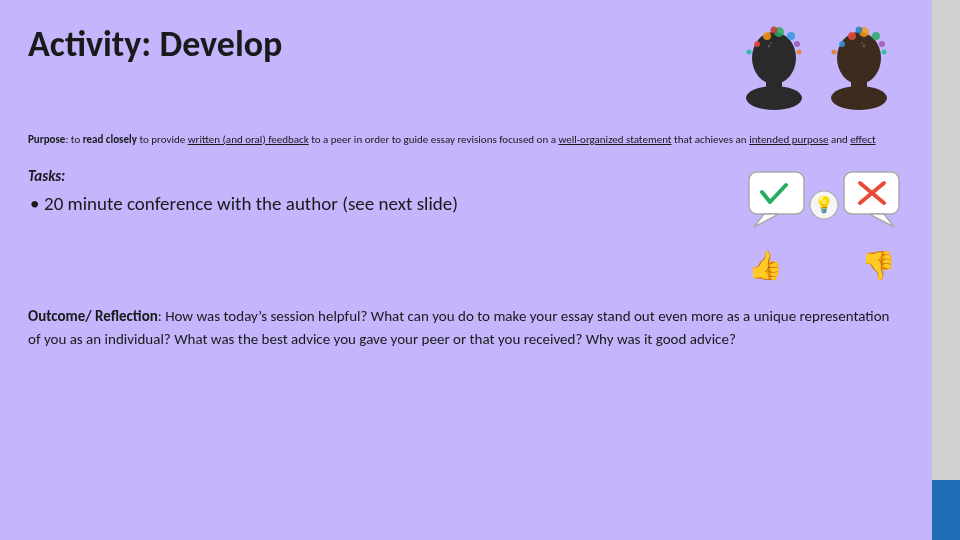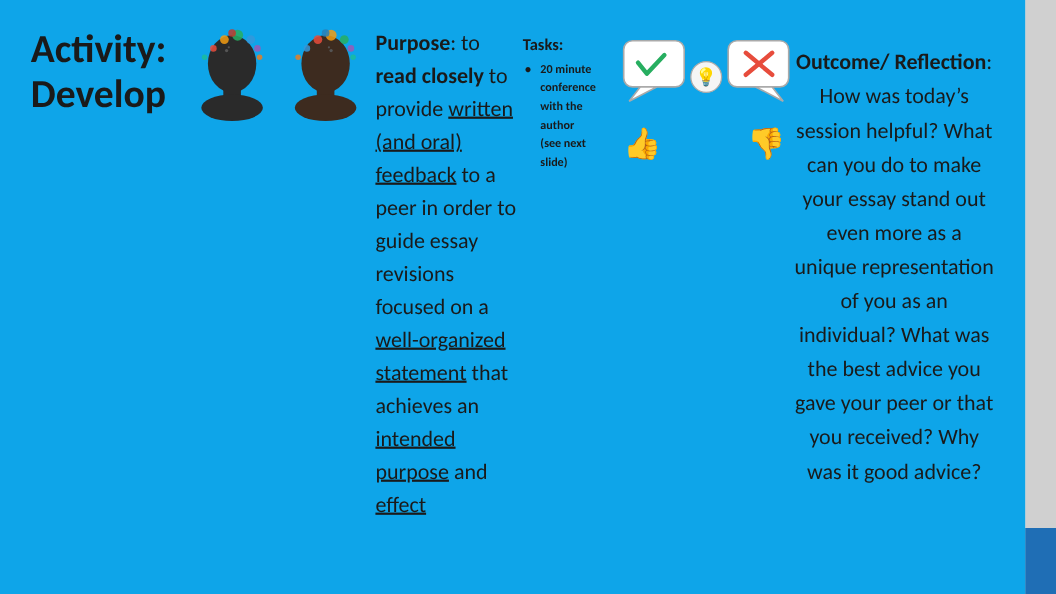--- a/index.html
+++ b/index.html
@@ -9,25 +9,25 @@
       height: 540px;
       background: #f0f0f0;
       font-family: 'Calibri', 'Arial', sans-serif;
       font-size: 15px;
       overflow: hidden;
       display: flex;
     }
 
     .main-content {
       flex: 1;
-      background: #0ea5e9;
+      background: #c4b5fd;
       padding: 24px 28px 18px 28px;
       position: relative;
       display: flex;
-      flex-direction: row;
+      flex-direction: column;
     }
 
     .right-sidebar {
       width: 28px;
       background: #d0d0d0;
       display: flex;
       flex-direction: column;
       align-items: center;
       justify-content: flex-end;
       padding-bottom: 0;
@@ -62,21 +62,21 @@
       margin-top: -4px;
     }
 
     
     .head-image-svg {
       width: 170px;
       height: 100px;
     }
 
     .purpose-text {
-      font-size: 20px;
+      font-size: 11px;
       color: #1a1a1a;
       line-height: 1.5;
       margin-bottom: 10px;
     }
 
     .purpose-text b {
       font-weight: bold;
     }
 
     .underline {
@@ -92,54 +92,53 @@
 
     .tasks-text {
       flex: 1;
     }
 
     .tasks-title {
       font-size: 15px;
       font-weight: bold;
       color: #1a1a1a;
       margin-bottom: 4px;
+      font-style: italic;
     }
 
     .tasks-list {
       list-style: none;
       padding: 0;
     }
 
     .tasks-list li {
-      font-size: 11px;
+      font-size: 19px;
       color: #1a1a1a;
       line-height: 1.55;
       padding-left: 16px;
       position: relative;
-      font-weight: bold;
     }
 
     .tasks-list li::before {
       content: '•';
       position: absolute;
       left: 2px;
     }
 
     .feedback-image {
       width: 160px;
       height: 120px;
       flex-shrink: 0;
     }
 
     .outcome-section {
       margin-top: 18px;
-      font-size: 20px;
+      font-size: 15px;
       color: #1a1a1a;
       line-height: 1.55;
-      text-align: center;
     }
 
     .outcome-section b {
       font-weight: bold;
     }
 
     
     .feedback-svg {
       width: 160px;
       height: 120px;

